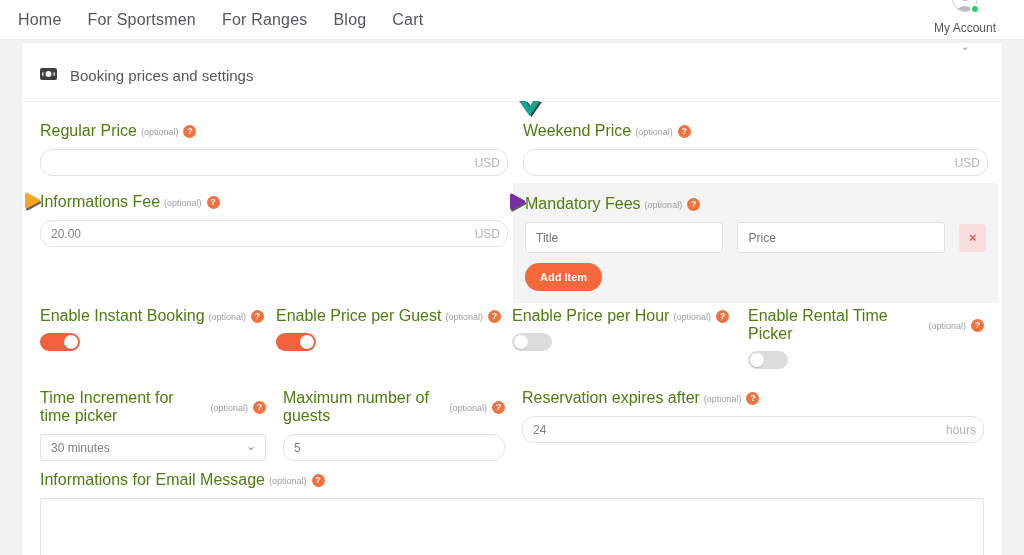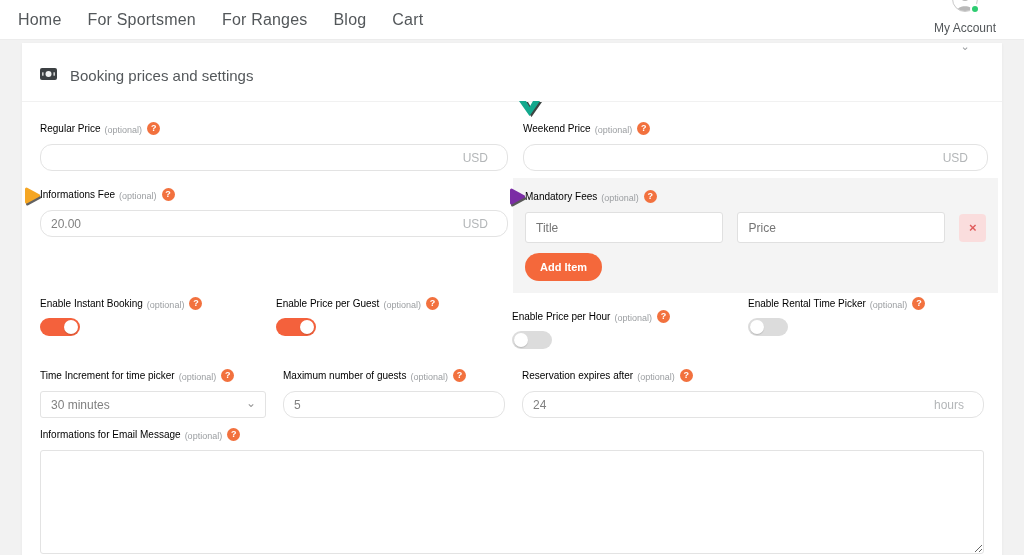--- a/index.html
+++ b/index.html
@@ -44,42 +44,42 @@
     display: flex; align-items: center; gap: 13px;
     padding: 23px 18px 17px 18px;
     border-bottom: 1px solid #f1f1f1;
   }
   .card-title { font-size: 15px; color: #54585b; }
 
   .form { padding: 20px 18px 30px 18px; }
 
   
   .flabel { display: flex; align-items: center; margin-bottom: 9px; }
-  .flabel .lbl { font-size: 10px; color: #000000; }
+  .flabel .lbl { font-size: 16px; color: #4d7c0f; }
   .flabel .opt { font-size: 9px; color: #9b9ea1; margin-left: 4px; margin-top: 2px; }
   .qbadge {
     width: 13px; height: 13px; border-radius: 50%;
     background: #f2713e; color: #fff;
     font-size: 9px; font-weight: bold; line-height: 13px; text-align: center;
     margin-left: 5px; cursor: pointer; flex: 0 0 auto;
   }
 
   
   .input-wrap { position: relative; }
   .tinput {
     width: 100%; height: 27px;
     border: 1px solid #e3e3e3; border-radius: 12px;
     padding: 0 45px 0 10px;
     font-size: 12px; color: #808080; background: #fff;
     font-family: "Liberation Sans", sans-serif;
     outline: none;
   }
   .tinput::placeholder { color: #9a9da0; }
   .suffix {
-    position: absolute; right: 20px; top: 50%; transform: translateY(-50%);
+    position: absolute; right: 8px; top: 50%; transform: translateY(-50%);
     font-size: 12px; color: #b3b6b8; pointer-events: none;
   }
 
   
   .row1, .row2 { display: grid; grid-template-columns: 468px 465px; column-gap: 15px; }
   .row1 { margin-bottom: 12px; }
   .row2 { margin-bottom: 4px; align-items: start; }
   .row3 { display: grid; grid-template-columns: repeat(4, 1fr); margin-bottom: 20px; }
   .row4 { display: grid; grid-template-columns: 226px 222px 1fr; column-gap: 17px; margin-bottom: 10px; }
 
@@ -279,21 +279,21 @@
         <div class="flabel" style="margin-bottom:8px;">
           <span class="lbl">Enable Price per Guest</span>
           <span class="opt">(optional)</span>
           <span class="qbadge">?</span>
         </div>
         <div class="toggle on">
             <span class="knob"></span>
           </div>
       </div>
       <div class="field">
-        <div class="flabel" style="margin-bottom:8px;margin-top:13px;">
+        <div class="flabel" style="margin-bottom:8px;">
           <span class="lbl">Enable Price per Hour</span>
           <span class="opt">(optional)</span>
           <span class="qbadge">?</span>
         </div>
         <div class="toggle off">
             <span class="knob"></span>
           </div>
       </div>
       <div class="field">
         <div class="flabel" style="margin-bottom:8px;">

